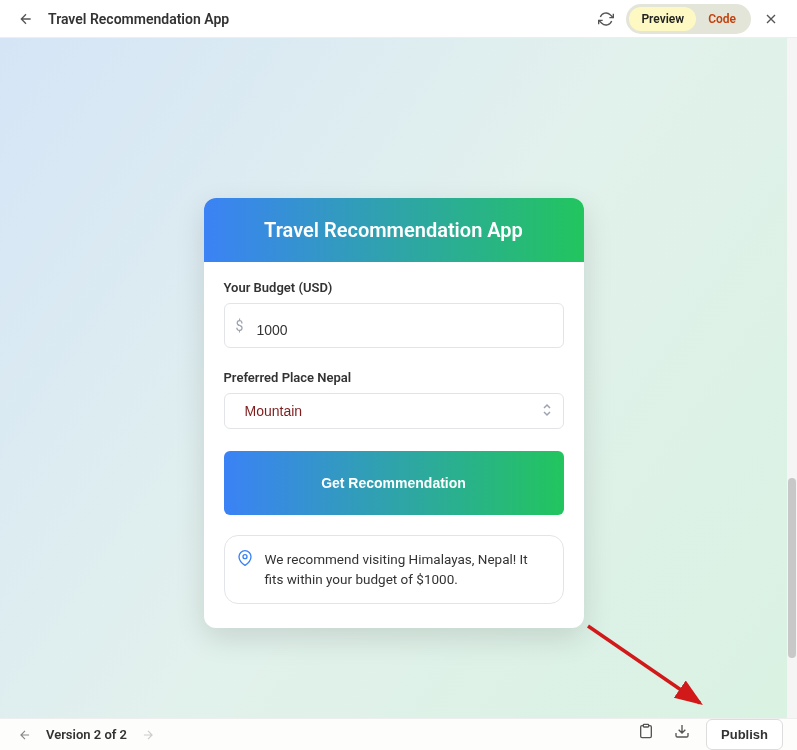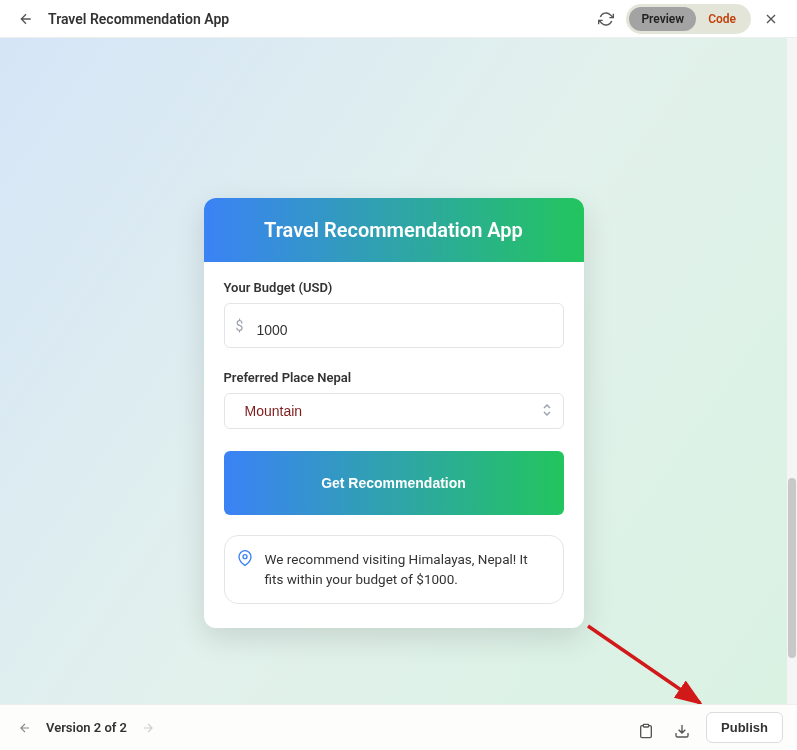--- a/index.html
+++ b/index.html
@@ -5,21 +5,21 @@
     * { box-sizing: border-box; margin: 0; padding: 0; }
     body { font-family: -apple-system, BlinkMacSystemFont, 'Segoe UI', Roboto, sans-serif; background: #fff; width: 797px; height: 750px; overflow: hidden; display: flex; flex-direction: column; }
     
     .top-bar { display: flex; align-items: center; padding: 8px 14px; background: #fff; border-bottom: 1px solid #eee; height: 38px; }
     .back-btn { cursor: pointer; padding: 4px; display: flex; align-items: center; }
     .app-title { font-size: 14px; font-weight: 600; color: #333; margin-left: 10px; }
     .top-right { margin-left: auto; display: flex; align-items: center; gap: 8px; }
     .refresh-btn { cursor: pointer; padding: 4px; display: flex; align-items: center; }
     .toggle-group { background: #e3e5d9; border-radius: 16px; padding: 3px; display: flex; gap: 0; }
     .toggle-btn { font-size: 12px; font-weight: 600; padding: 5px 12px; border-radius: 13px; cursor: pointer; color: #c2410c; }
-    .toggle-btn.active { background: #a3a3a3; color: #222; }
+    .toggle-btn.active { background: #fef9c3; color: #222; }
     .close-btn { cursor: pointer; padding: 4px; display: flex; align-items: center; }
     
     .main-area { flex: 1; position: relative; overflow: hidden; }
     .gradient-bg { position: absolute; inset: 0 10px 0 0; background: linear-gradient(125deg, #d5e5f7 0%, #e2f1ec 50%, #d9f2e2 100%); display: flex; align-items: flex-start; justify-content: center; padding-top: 160px; }
     .scrollbar-track { position: absolute; right: 0; top: 0; bottom: 0; width: 10px; background: #f5f5f5; }
     .scrollbar-thumb { position: absolute; right: 1px; top: 440px; width: 8px; height: 180px; background: #c8c8c8; border-radius: 4px; }
     
     .card { width: 380px; background: #fff; border-radius: 12px; box-shadow: 0 10px 30px rgba(0,0,0,0.12); overflow: hidden; }
     .card-header { background: linear-gradient(90deg, #3b82f6 0%, #22c55e 100%); color: #fff; text-align: center; padding: 20px; font-size: 20px; font-weight: 600; }
     .card-body { padding: 18px 20px 24px; }
@@ -27,24 +27,24 @@
     .input-wrap { position: relative; margin-bottom: 22px; }
     .input-prefix { position: absolute; left: 12px; top: 50%; transform: translateY(-50%); color: #9ca3af; font-size: 14px; }
     .text-input { width: 100%; padding: 18px 12px 9px 32px; border: 1px solid #e2e4e8; border-radius: 6px; font-size: 14px; color: #333; }
     .select-wrap { position: relative; margin-bottom: 22px; }
     .select-input { width: 100%; padding: 9px 30px 9px 20px; border: 1px solid #e2e4e8; border-radius: 6px; font-size: 14px; color: #7f1d1d; background: #fff; appearance: none; }
     .select-chevron { position: absolute; right: 12px; top: 50%; transform: translateY(-50%); color: #9ca3af; font-size: 10px; pointer-events: none; }
     .submit-btn { width: 100%; padding: 24px; border: none; border-radius: 6px; background: linear-gradient(90deg, #3b82f6 0%, #22c55e 100%); color: #fff; font-size: 14px; font-weight: 600; cursor: pointer; margin-bottom: 20px; }
     .result-box { border: 1px solid #e2e4e8; border-radius: 14px; padding: 14px 14px 14px 40px; position: relative; font-size: 13.5px; color: #333; line-height: 1.45; }
     .result-icon { position: absolute; left: 12px; top: 14px; color: #3b82f6; }
     
-    .bottom-bar { display: flex; align-items: center; padding: 10px 14px; background: #fdfdfb; border-top: 1px solid #eee; height: 46px; }
+    .bottom-bar { display: flex; align-items: center; padding: 10px 14px; background: #fdfdfb; border-top: 1px solid #eee; height: 32px; }
     .nav-btn { cursor: pointer; padding: 4px; display: flex; align-items: center; color: #888; }
     .version-label { font-size: 13px; font-weight: 600; color: #333; margin: 0 10px; }
-    .bottom-right { margin-left: auto; display: flex; align-items: flex-end; gap: 12px; }
+    .bottom-right { margin-left: auto; display: flex; align-items: flex-start; gap: 12px; }
     .icon-btn { cursor: pointer; padding: 4px; display: flex; align-items: center; color: #555; }
     .publish-btn { padding: 7px 14px; border: 1px solid #ddd; border-radius: 6px; background: #fff; font-size: 13px; font-weight: 600; color: #333; cursor: pointer; }
     
     .arrow-overlay { position: absolute; pointer-events: none; }
   </style>
 </head>
 <body>
 
 <div class="top-bar">
   <div class="back-btn">

